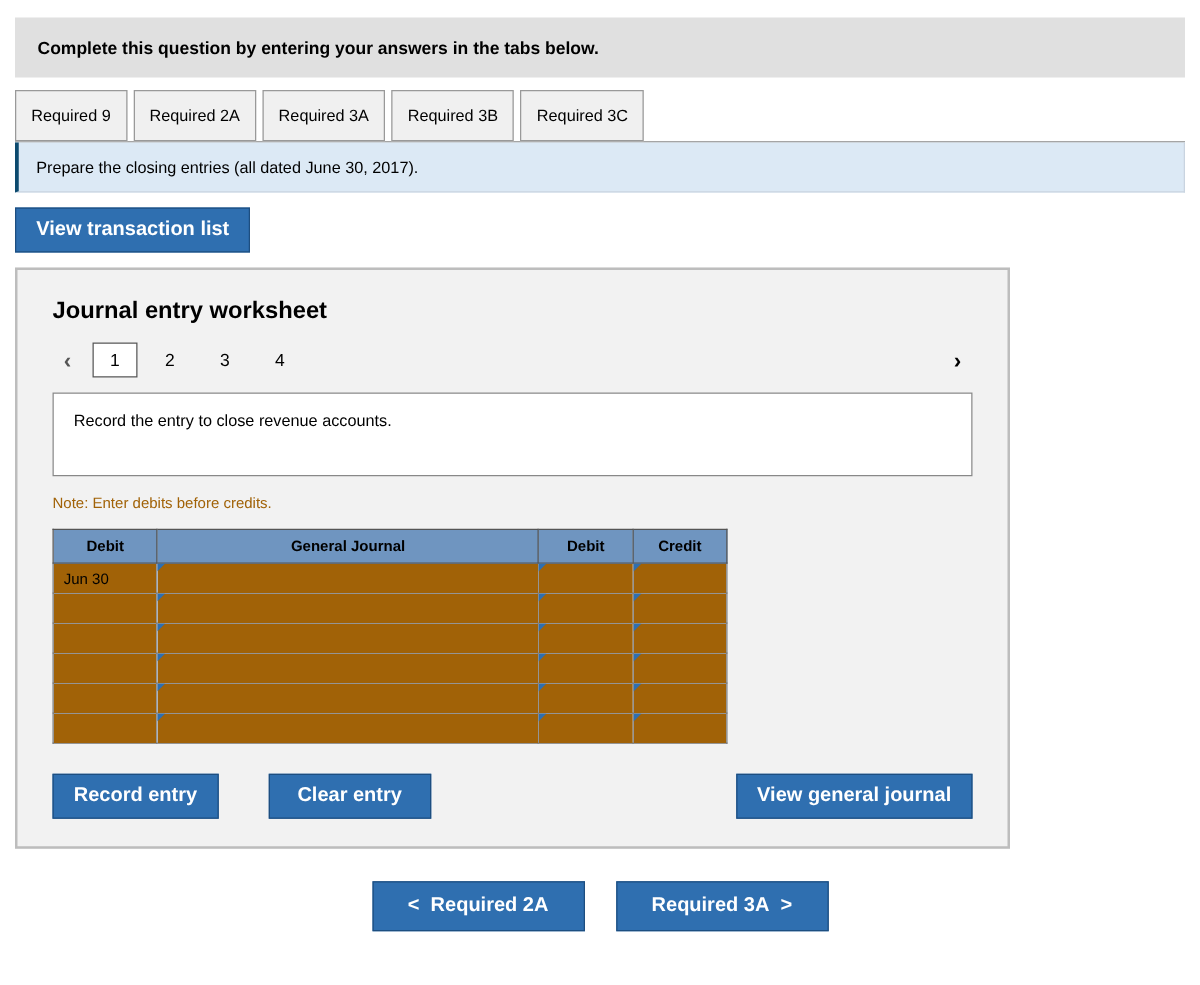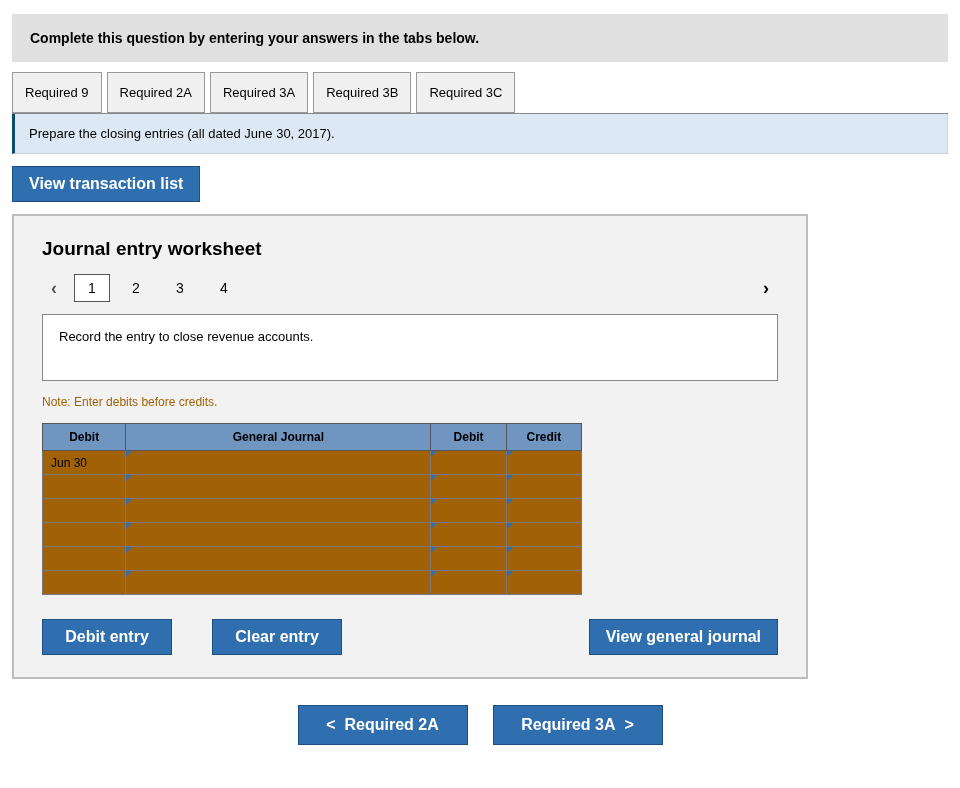--- a/index.html
+++ b/index.html
@@ -241,21 +241,21 @@
       <tr>
         <td></td>
         <td class="dd-mark"></td>
         <td class="dd-mark"></td>
         <td class="dd-mark"></td>
       </tr>
     </tbody>
   </table>
 
   <div class="action-row">
-    <button class="btn-blue">Debit entry</button>
+    <button class="btn-blue">Record entry</button>
     <div style="width:40px"></div>
     <button class="btn-blue">Clear entry</button>
     <div class="spacer"></div>
     <button class="btn-blue">View general journal</button>
   </div>
 
 </div>
 
 <div class="bottom-nav">
   <button class="btn-blue">

